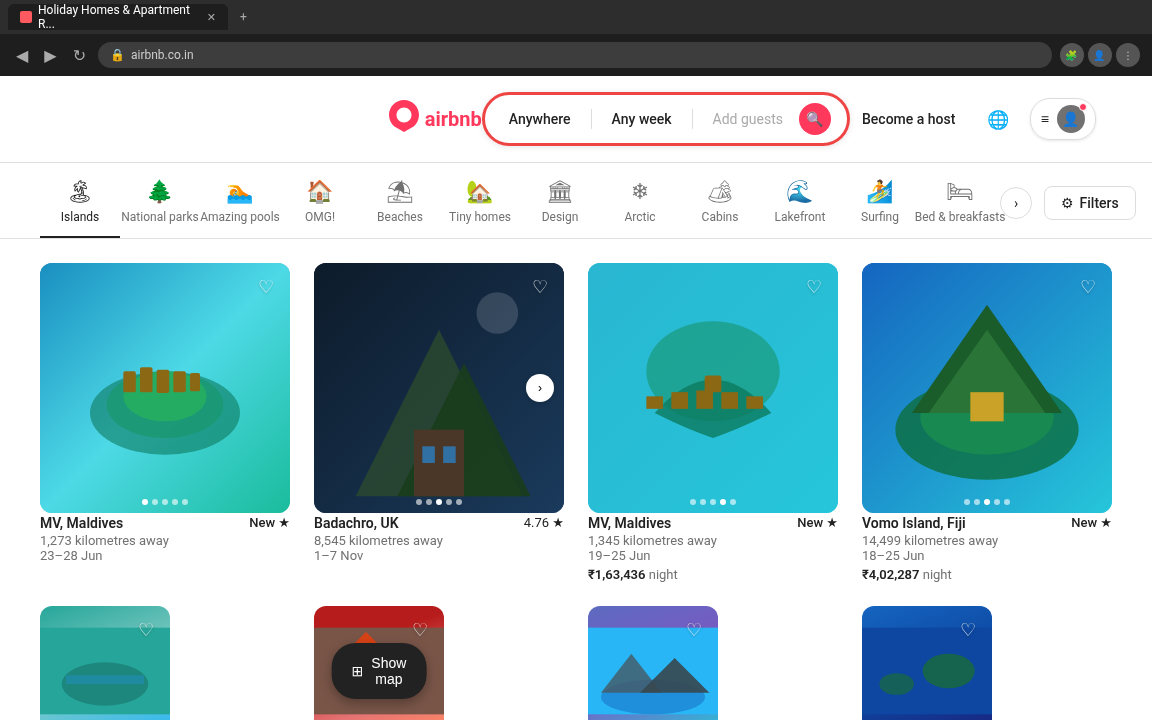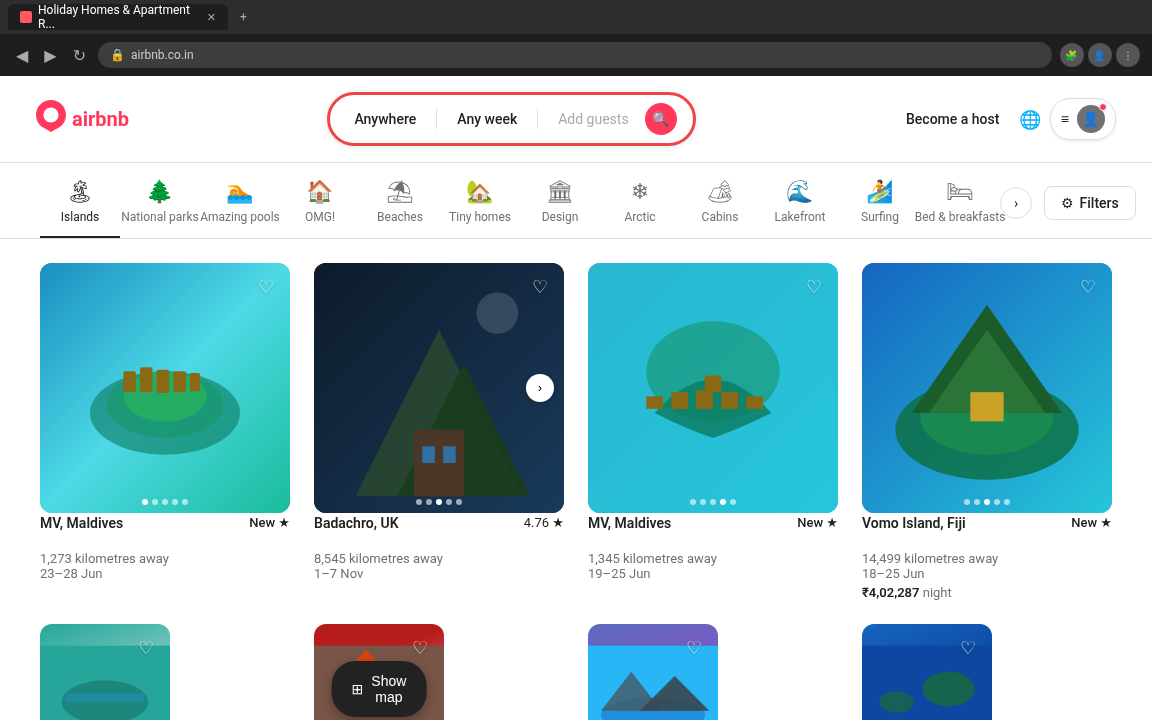--- a/index.html
+++ b/index.html
@@ -9,29 +9,29 @@
     .tab .favicon { width: 12px; height: 12px; background: #ff5a5f; border-radius: 2px; flex-shrink: 0; }
     .tab.active { background: #1e1e1e; color: #fff; }
     .nav-bar { background: #1e1e1e; height: 42px; display: flex; align-items: center; padding: 0 12px; gap: 8px; }
     .nav-icon { color: #aaa; font-size: 16px; cursor: pointer; padding: 4px; }
     .address-bar { background: #3d3d3d; flex: 1; height: 26px; border-radius: 13px; display: flex; align-items: center; padding: 0 12px; gap: 6px; }
     .address-text { color: #ccc; font-size: 12px; }
     .nav-icons-right { display: flex; gap: 4px; align-items: center; }
     .nav-icon-circle { width: 24px; height: 24px; border-radius: 50%; background: #555; display: flex; align-items: center; justify-content: center; color: #ccc; font-size: 10px; cursor: pointer; }
 
     
-    .header { background: #fff; border-bottom: 1px solid #e0e0e0; padding: 16px 36px; display: flex; align-items: center; justify-content: space-between; position: sticky; top: 0; z-index: 100; }
+    .header { background: #fff; border-bottom: 1px solid #e0e0e0; padding: 16px 56px; display: flex; align-items: center; justify-content: flex-end; position: sticky; top: 0; z-index: 100; }
     .logo { display: flex; align-items: center; gap: 6px; color: #ff385c; font-weight: 700; font-size: 20px; cursor: pointer; }
     .logo-icon { color: #ff385c; font-size: 26px; }
     .search-bar { display: flex; align-items: center; border: 3px solid #ef4444; border-radius: 40px; padding: 8px 16px; gap: 0; box-shadow: 0 1px 6px rgba(0,0,0,0.1); cursor: pointer; }
     .search-divider { width: 1px; height: 20px; background: #ddd; margin: 0 12px; }
     .search-pill { padding: 4px 8px; font-size: 14px; font-weight: 500; }
     .search-pill.placeholder { color: #aaa; font-weight: 400; }
     .search-btn { background: #ff385c; border: none; border-radius: 50%; width: 32px; height: 32px; display: flex; align-items: center; justify-content: center; cursor: pointer; color: #fff; font-size: 14px; margin-left: 8px; }
-    .header-right { display: flex; align-items: center; }
+    .header-right { display: flex; align-items: center; gap: 12px; }
     .become-host { font-size: 14px; font-weight: 500; cursor: pointer; padding: 8px 12px; border-radius: 20px; }
     .globe-icon { cursor: pointer; padding: 8px; border-radius: 50%; font-size: 18px; }
     .user-menu { display: flex; align-items: center; border: 1px solid #ddd; border-radius: 20px; padding: 6px 10px; gap: 8px; cursor: pointer; box-shadow: 0 1px 3px rgba(0,0,0,0.1); }
     .hamburger { font-size: 14px; }
     .user-avatar { width: 28px; height: 28px; border-radius: 50%; background: #717171; display: flex; align-items: center; justify-content: center; color: #fff; font-size: 14px; position: relative; }
     .notification-dot { position: absolute; top: -2px; right: -2px; width: 8px; height: 8px; background: #ff385c; border-radius: 50%; border: 1px solid #fff; }
 
     
     .category-nav { display: flex; align-items: center; padding: 16px 40px 0; border-bottom: 1px solid #e0e0e0; gap: 0; overflow: hidden; }
     .category-item { display: flex; flex-direction: column; align-items: center; gap: 6px; padding: 0 16px 12px; cursor: pointer; border-bottom: 2px solid transparent; min-width: 80px; color: #717171; font-size: 12px; white-space: nowrap; }
@@ -57,21 +57,21 @@
     .wishlist-heart { font-size: 18px; color: rgba(255,255,255,0.8); text-shadow: 0 1px 3px rgba(0,0,0,0.4); }
     .carousel-dots { position: absolute; bottom: 8px; left: 50%; transform: translateX(-50%); display: flex; gap: 4px; }
     .dot { width: 6px; height: 6px; border-radius: 50%; background: rgba(255,255,255,0.6); }
     .dot.active { background: #fff; }
     .carousel-next { position: absolute; right: 10px; top: 50%; transform: translateY(-50%); background: #fff; border: none; border-radius: 50%; width: 28px; height: 28px; display: flex; align-items: center; justify-content: center; cursor: pointer; box-shadow: 0 1px 4px rgba(0,0,0,0.2); font-size: 12px; }
     .property-info { padding: 2px 0 0; }
     .property-title-row { display: flex; justify-content: space-between; align-items: flex-start; }
     .property-location { font-weight: 600; font-size: 14px; }
     .property-rating { display: flex; align-items: center; gap: 4px; font-size: 13px; }
     .new-badge { font-size: 13px; font-weight: 500; }
-    .property-distance { color: #717171; font-size: 13px; margin-top: 20px; }
+    .property-distance { color: #717171; font-size: 13px; margin-top: 2px; }
     .property-dates { color: #717171; font-size: 13px; }
     .property-price { font-size: 13px; margin-top: 4px; }
     .price-amount { font-weight: 600; }
     .price-unit { color: #717171; }
 
     
     .show-map-btn { position: fixed; bottom: 80px; left: 50%; transform: translateX(-50%); background: #222; color: #fff; border: none; border-radius: 24px; padding: 12px 20px; display: flex; align-items: center; gap: 8px; cursor: pointer; font-size: 14px; font-weight: 500; box-shadow: 0 4px 12px rgba(0,0,0,0.3); z-index: 200; }
   </style>
 </head>
 <body>
@@ -311,20 +311,24 @@
           <div class="dot"></div>
         </div>
       </div>
       <div class="property-info">
         <div class="property-title-row">
           <span class="property-location">MV, Maldives</span>
           <span class="new-badge">New ★</span>
         </div>
         <div class="property-distance">1,345 kilometres away</div>
         <div class="property-dates">19–25 Jun</div>
+        <div class="property-price">
+          <span class="price-amount">₹1,63,436</span>
+          <span class="price-unit"> night</span>
+        </div>
       </div>
     </div>
 
     <div class="property-card">
       <div class="property-image-wrap">
         <div class="property-img-placeholder img-p4">
           <svg width="100%" height="100%" viewBox="0 0 300 300" xmlns="http://www.w3.org/2000/svg">
             <defs>
               <linearGradient id="g4" x1="0%" y1="0%" x2="100%" y2="100%">
                 <stop offset="0%" style="stop-color:#1565c0"></stop>

